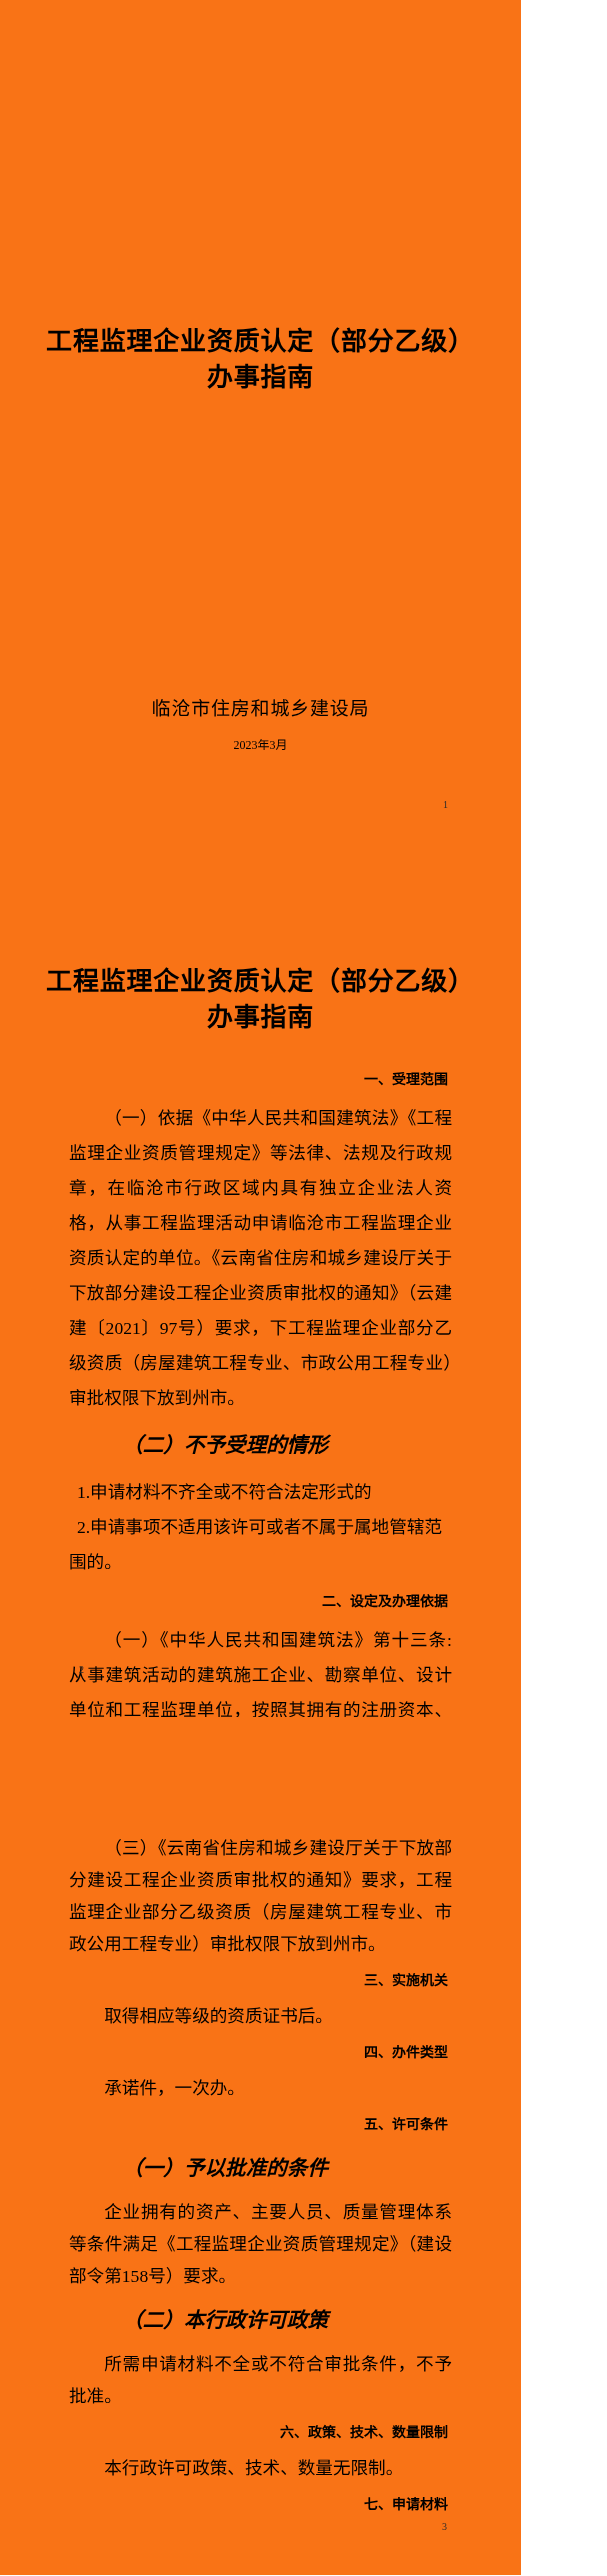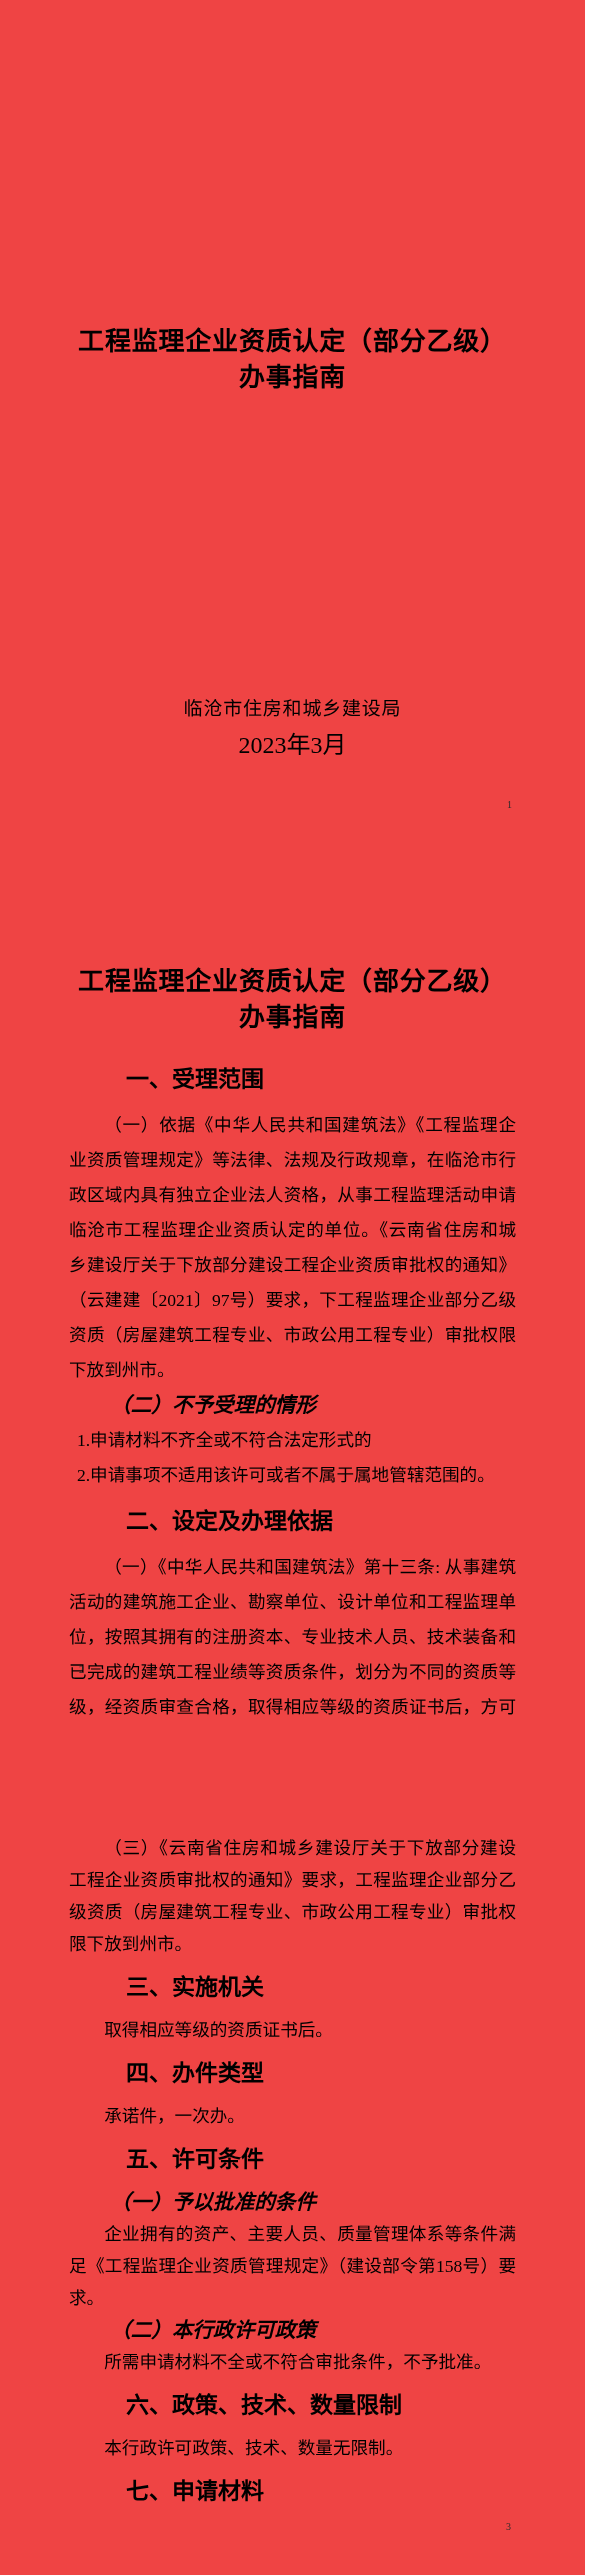--- a/index.html
+++ b/index.html
@@ -7,22 +7,22 @@
     padding: 0;
     background: #ffffff;
     color: #000000;
   }
   body {
     width: 607px;
     font-family: "Liberation Serif", serif;
   }
   .page {
     position: relative;
-    width: 585px;
-    background: #ef4444;
+    width: 521px;
+    background: #f97316;
     overflow: hidden;
   }
   #page1 { height: 858px; }
   #page2 { height: 859px; }
   #page3 { height: 858px; }
 
   .doc-title {
     margin: 0;
     text-align: center;
     font-family: "Liberation Serif", serif;
@@ -41,54 +41,54 @@
     text-align: center;
     font-family: "Liberation Sans", sans-serif;
     font-size: 19px;
     line-height: 26px;
     letter-spacing: 0.8px;
   }
   .doc-date {
     margin-top: 12.2px;
     text-align: center;
     font-family: "Liberation Serif", serif;
-    font-size: 24px;
+    font-size: 12px;
     line-height: 23px;
   }
 
   .content {
     padding: 0 69px;
     text-align: justify;
     font-size: 17.6px;
   }
   #page2 .content {
     margin-top: 26px;
     line-height: 35px;
   }
   #page3 .content {
     padding-top: 115px;
     line-height: 32px;
   }
 
   .heading {
-    margin: 11px;
+    margin: 4px;
     font-family: "Liberation Sans", sans-serif;
     font-weight: 700;
-    font-size: 23px;
+    font-size: 14px;
     text-indent: 2em;
-    text-align: left;
+    text-align: right;
   }
   .paragraph {
     margin: 0;
     font-family: "Liberation Serif", serif;
     font-weight: 400;
     text-indent: 2em;
   }
   .subheading {
-    margin: 0;
+    margin: 12px;
     font-family: "Liberation Serif", serif;
     font-style: italic;
     text-indent: 2em;
     text-align: left;
   }
   .list-item {
     margin: 0;
     font-family: "Liberation Serif", serif;
     text-indent: 0.45em;
     text-align: left;

